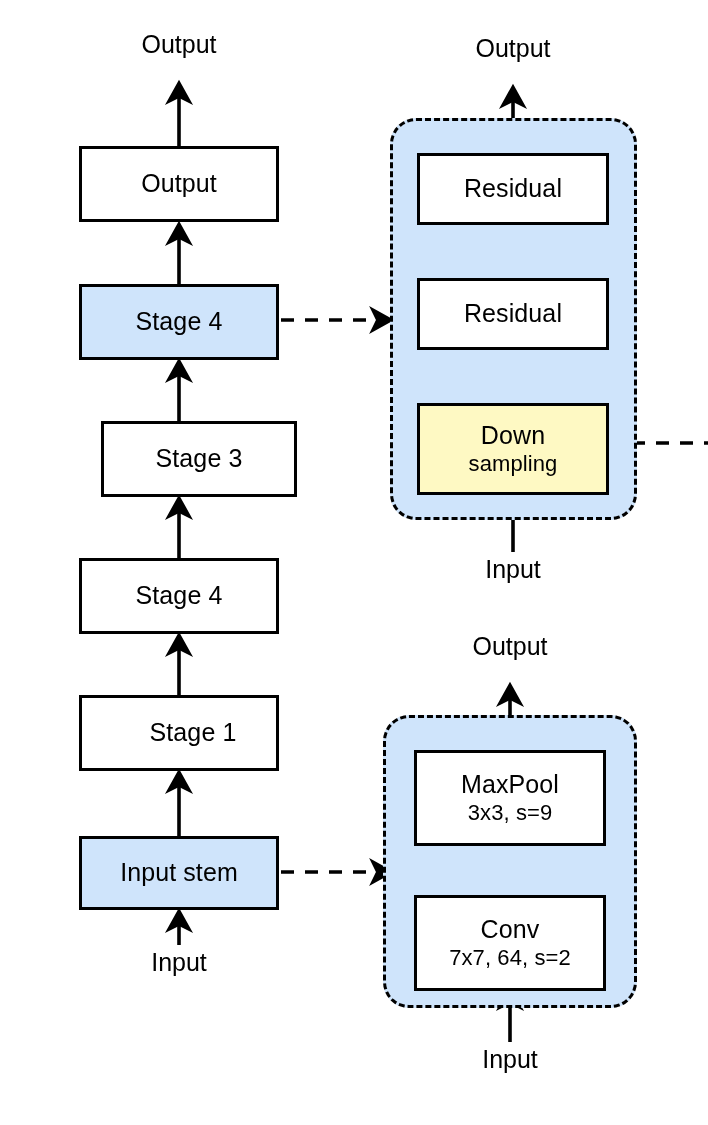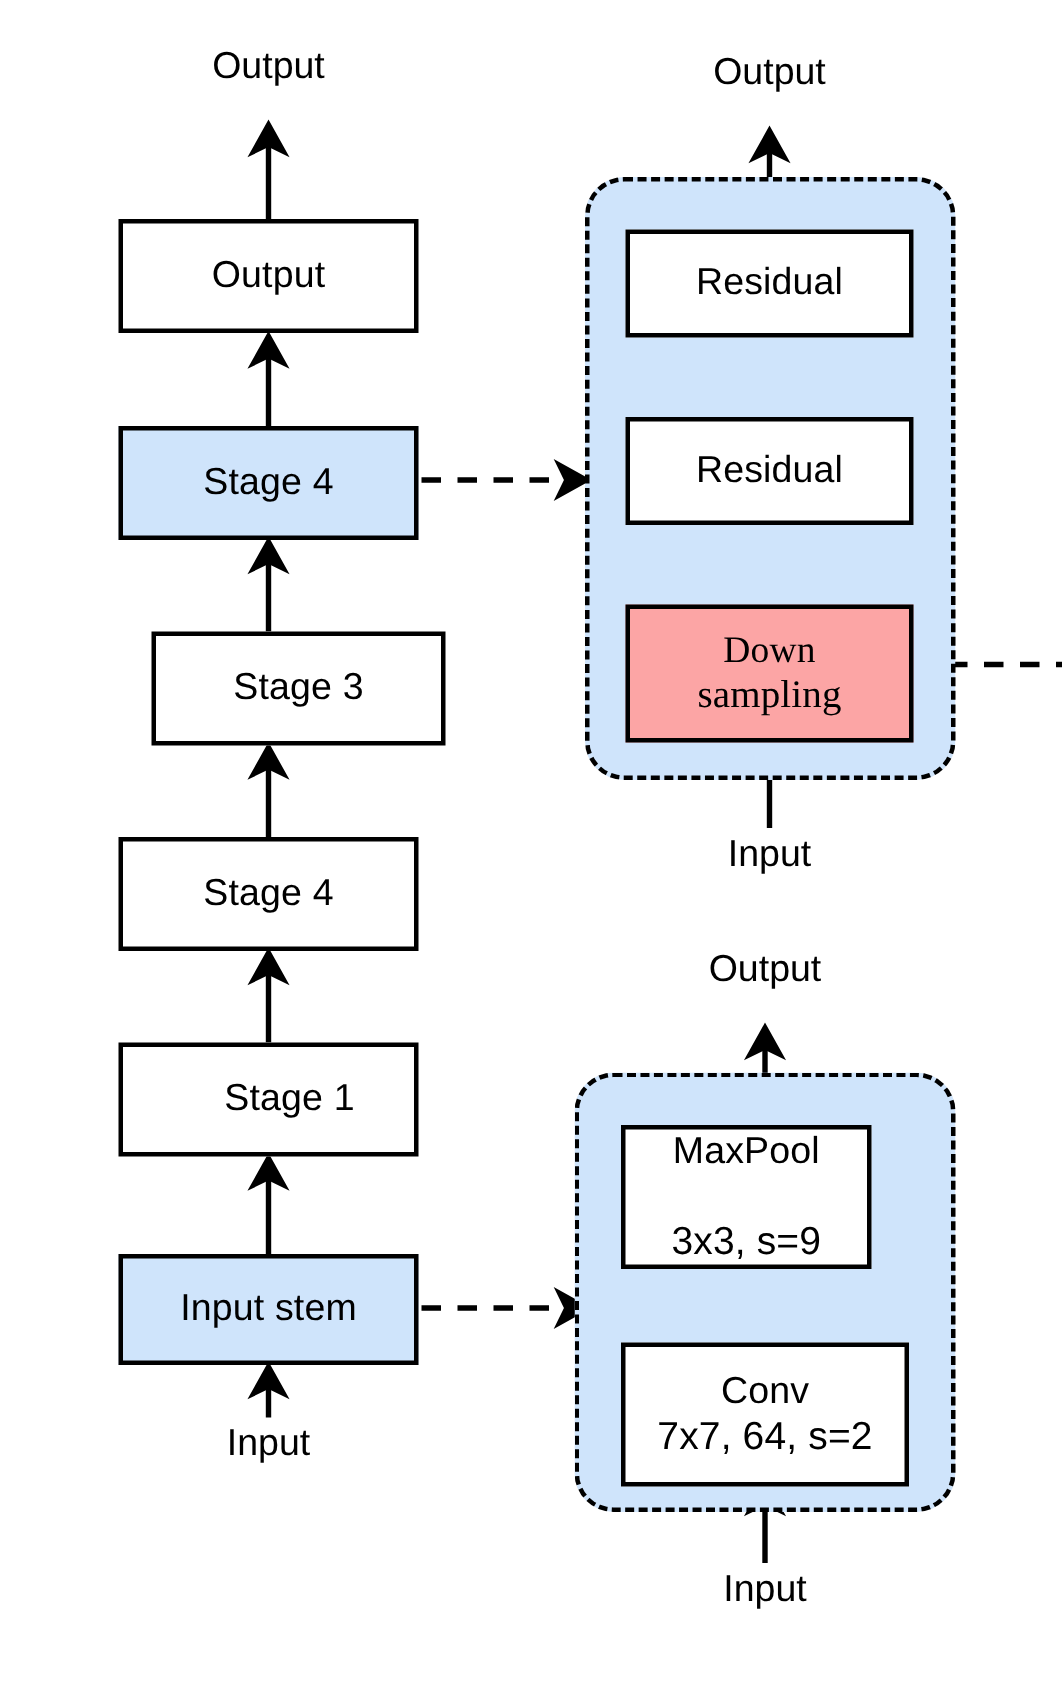--- a/index.html
+++ b/index.html
@@ -34,22 +34,22 @@
     align-items: center;
     justify-content: center;
     text-align: center;
     color: #000000;
     font-size: 25px;
     line-height: 1.18;
     letter-spacing: 0.1px;
     z-index: 3;
   }
   .node.fill-light { background: #cfe4fb; }
-  .node.fill-mid   { background: #fca5a5; font-family: Liberation Serif, serif; }
-  .node .line2 { font-size: 26px; }
+  .node.fill-mid   { background: #fef9c3; }
+  .node .line2 { font-size: 22px; }
 
   
   .group-box {
     position: absolute;
     box-sizing: border-box;
     border: 3.5px dashed #000000;
     border-radius: 26px;
     background: #cfe4fb;
     z-index: 1;
   }
@@ -150,21 +150,21 @@
 
   <div class="node fill-mid" style="left:417px; top:403px; width:192px; height:92px;">
     <span>Down</span>
     <span class="line2">sampling</span>
   </div>
 
   <div class="free-label" style="left:413px; top:555px; width:200px;">Input</div>
 
   <div class="free-label" style="left:410px; top:632px; width:200px;">Output</div>
 
-  <div class="node" style="left:414px; top:750px; width:167px; height:96px;justify-content:space-between;">
+  <div class="node" style="left:414px; top:750px; width:192px; height:96px;">
     <span>MaxPool</span>
     <span class="line2">3x3, s=9</span>
   </div>
 
   <div class="node" style="left:414px; top:895px; width:192px; height:96px;">
     <span>Conv</span>
     <span class="line2">7x7, 64, s=2</span>
   </div>
 
   <div class="free-label" style="left:410px; top:1045px; width:200px;">Input</div>

